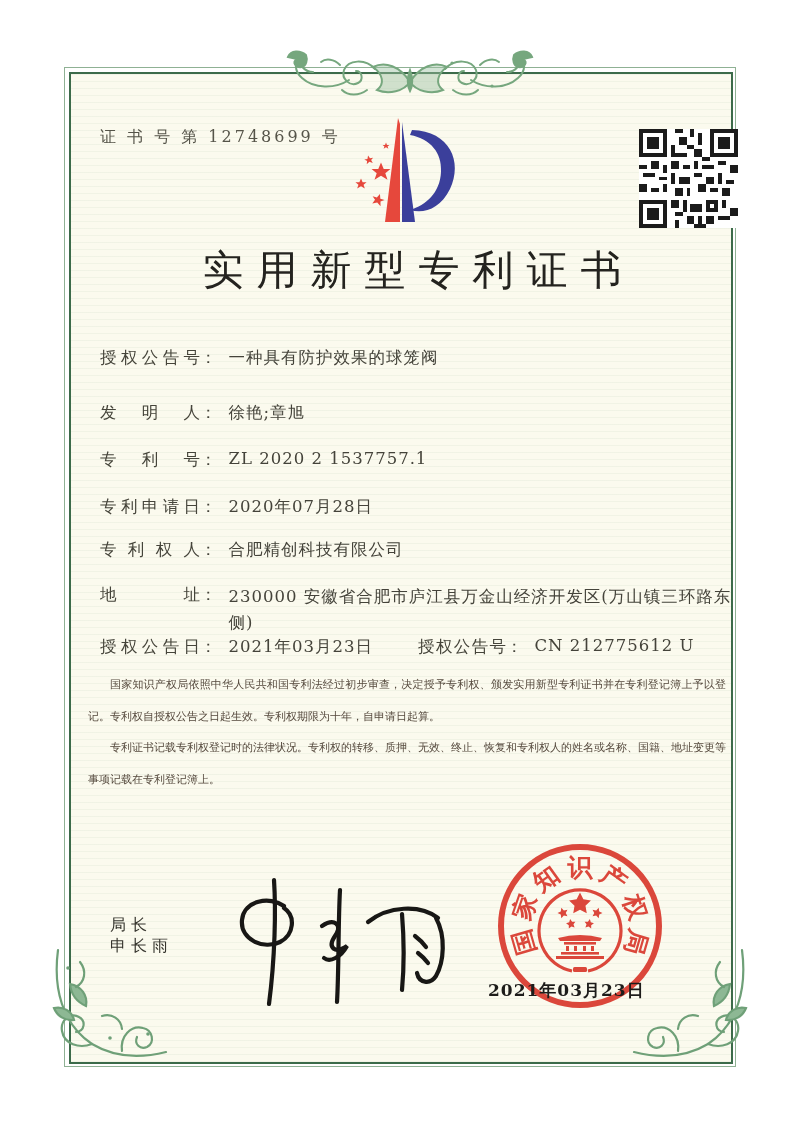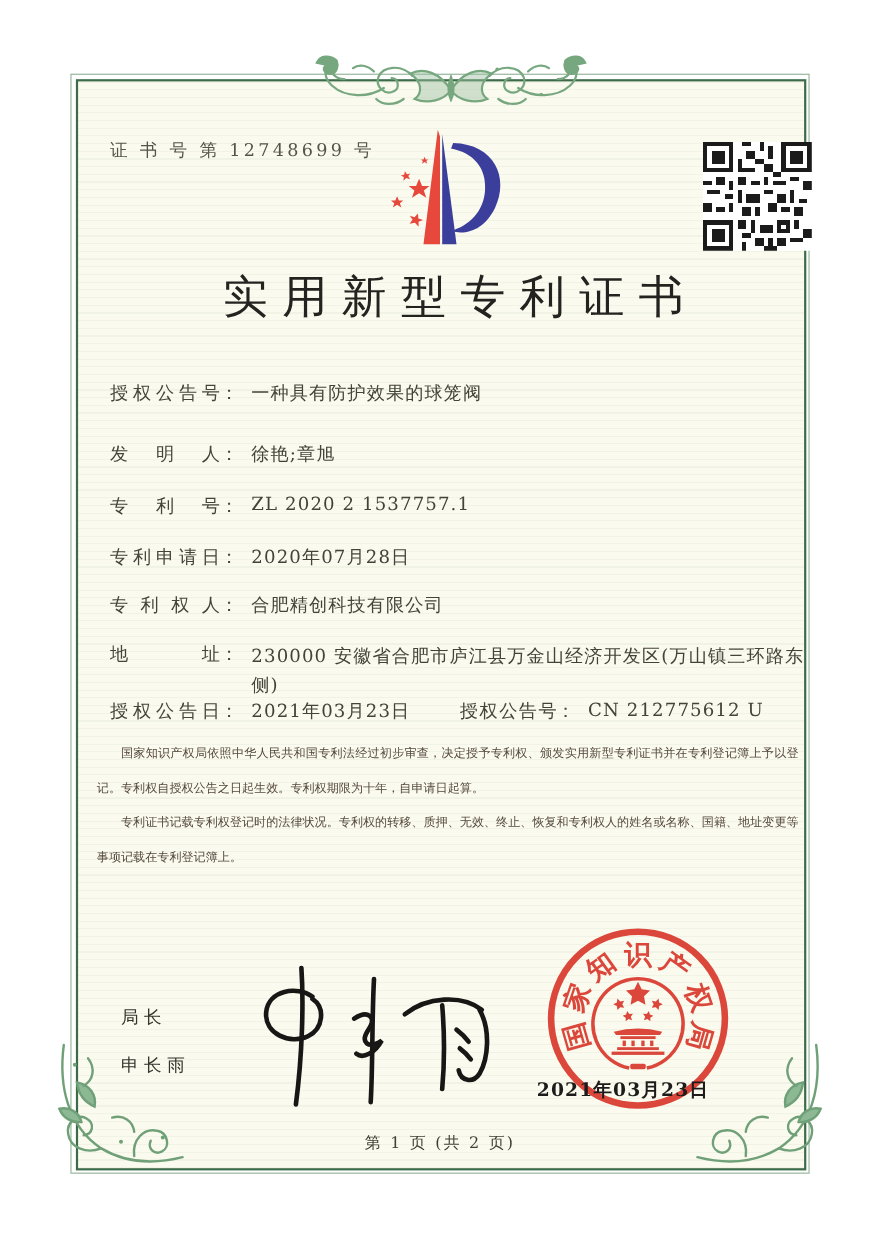--- a/index.html
+++ b/index.html
@@ -26,21 +26,21 @@
   .fcolon{display:inline-block;vertical-align:top;margin-right:12px;}
   .fvalue{display:inline-block;vertical-align:top;letter-spacing:1px;color:#44433a;}
   .fvalue.wrap{white-space:normal;width:508px;line-height:26px;}
   .fgroup2{position:absolute;left:318px;top:0;white-space:nowrap;}
   .flabel2{display:inline-block;width:88px;text-align:justify;text-align-last:justify;}
   .paras{position:absolute;left:88px;top:669px;width:638px;font-size:11px;
         line-height:31.5px;color:#55493d;text-align:justify;}
   .paras p{margin:0;text-indent:2em;}
   .officer{position:absolute;left:110px;top:915px;font-size:16px;color:#34332c;
         letter-spacing:5px;}
-  .officer .name{margin-top:23px;}
+  .officer .name{margin-top:0;}
   .signature{position:absolute;left:222px;top:876px;width:225px;height:135px;}
   .seal{position:absolute;left:480px;top:838px;width:200px;height:180px;opacity:0.93;}
   .seal-date{position:absolute;left:488px;top:979px;width:190px;font-size:17px;
         color:#1d1c1a;letter-spacing:1px;font-weight:600;}
   .page-indicator{position:absolute;left:0;top:1030px;width:800px;text-align:center;
         font-size:14.5px;color:#403f36;letter-spacing:2px;}
   .back-note{position:absolute;left:0;top:1080px;width:800px;text-align:center;
         font-size:15.5px;color:#4d463b;letter-spacing:3px;}
   .orn-top{position:absolute;left:282px;top:44px;width:256px;height:64px;}
   .orn-bl{position:absolute;left:40px;top:946px;width:132px;height:122px;}
@@ -280,15 +280,14 @@
           <rect x="11" y="16" width="3" height="5"></rect>
         <rect x="-19" y="22" width="38" height="2.6"></rect>
         <rect x="-24" y="26" width="48" height="3"></rect>
         <rect x="-7" y="37" width="14" height="5" rx="1.5"></rect>
       </g>
     </g>
   </svg>
 
   <div class="seal-date">2021年03月23日</div>
 
-  <div class="page-indicator">第 1 页 (共 2 页)</div>
 
 </div>
 
 </body></html>

